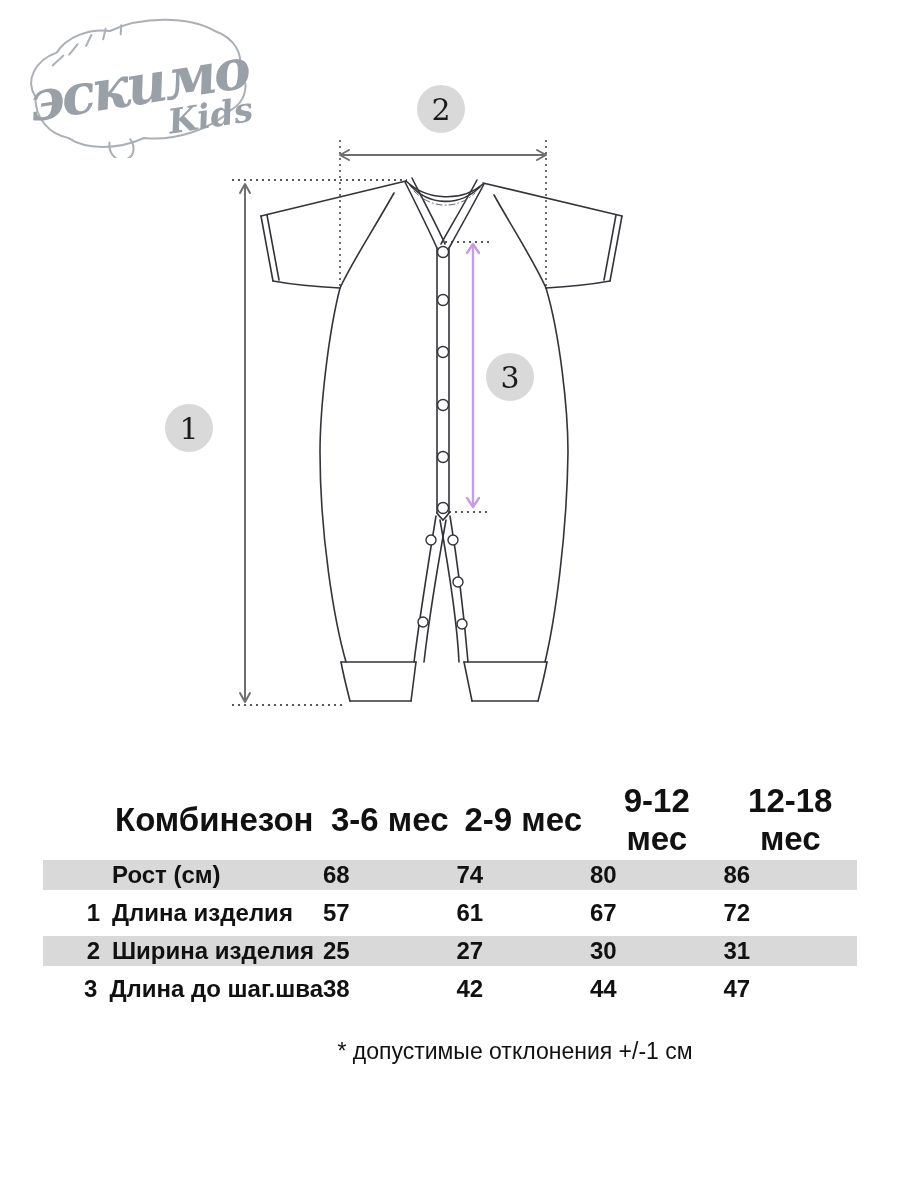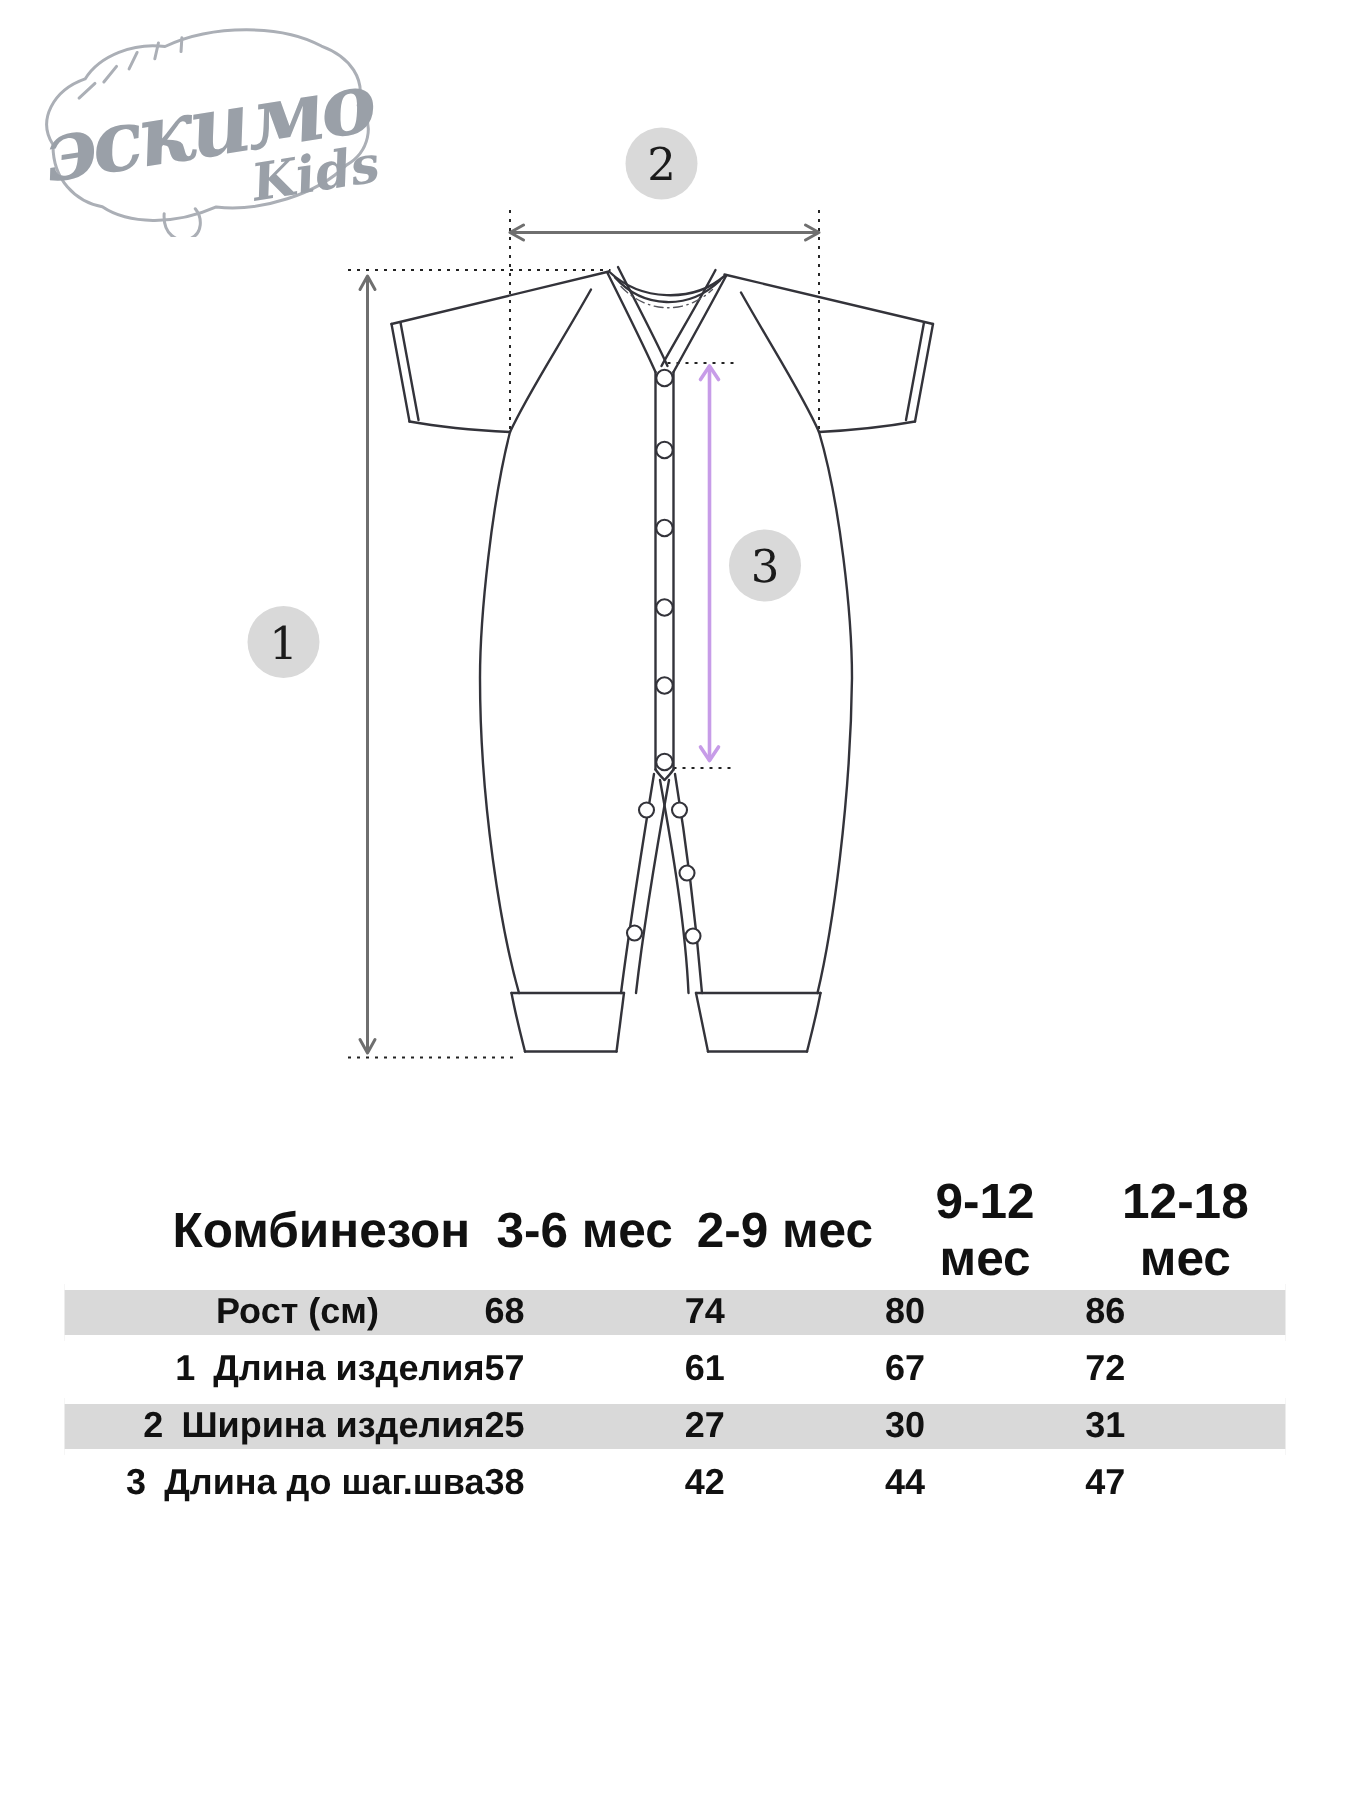--- a/index.html
+++ b/index.html
@@ -22,21 +22,21 @@
   .tbl-row{
     display:grid;grid-template-columns:280px repeat(4,1fr);
     height:38px;align-items:center;font-weight:bold;font-size:24px;
     background:#ffffff;
   }
   .tbl-row.shaded{
     background:#d9d9d9;
     border-top:4px solid #fff;border-bottom:4px solid #fff;
     height:30px;
   }
-  .row-head{display:flex;align-items:center;margin-left:32px;}
+  .row-head{display:flex;align-items:center;}
   .row-num{display:inline-block;width:57px;text-align:right;}
   .row-label{margin-left:12px;white-space:nowrap;}
   .cell{text-align:left;}
 
   .note{
     position:absolute;left:130px;top:1038px;width:770px;
     text-align:center;font-size:23px;font-weight:400;color:#111;
   }
 
   
@@ -220,14 +220,15 @@
           <span class="row-label">Длина до шаг.шва</span>
         </div>
         <div class="cell">38</div>
         <div class="cell">42</div>
         <div class="cell">44</div>
         <div class="cell">47</div>
       </div>
     </div>
   </div>
 
+  <div class="note">* допустимые отклонения +/-1 см</div>
 
 </div>
 
 </body></html>

